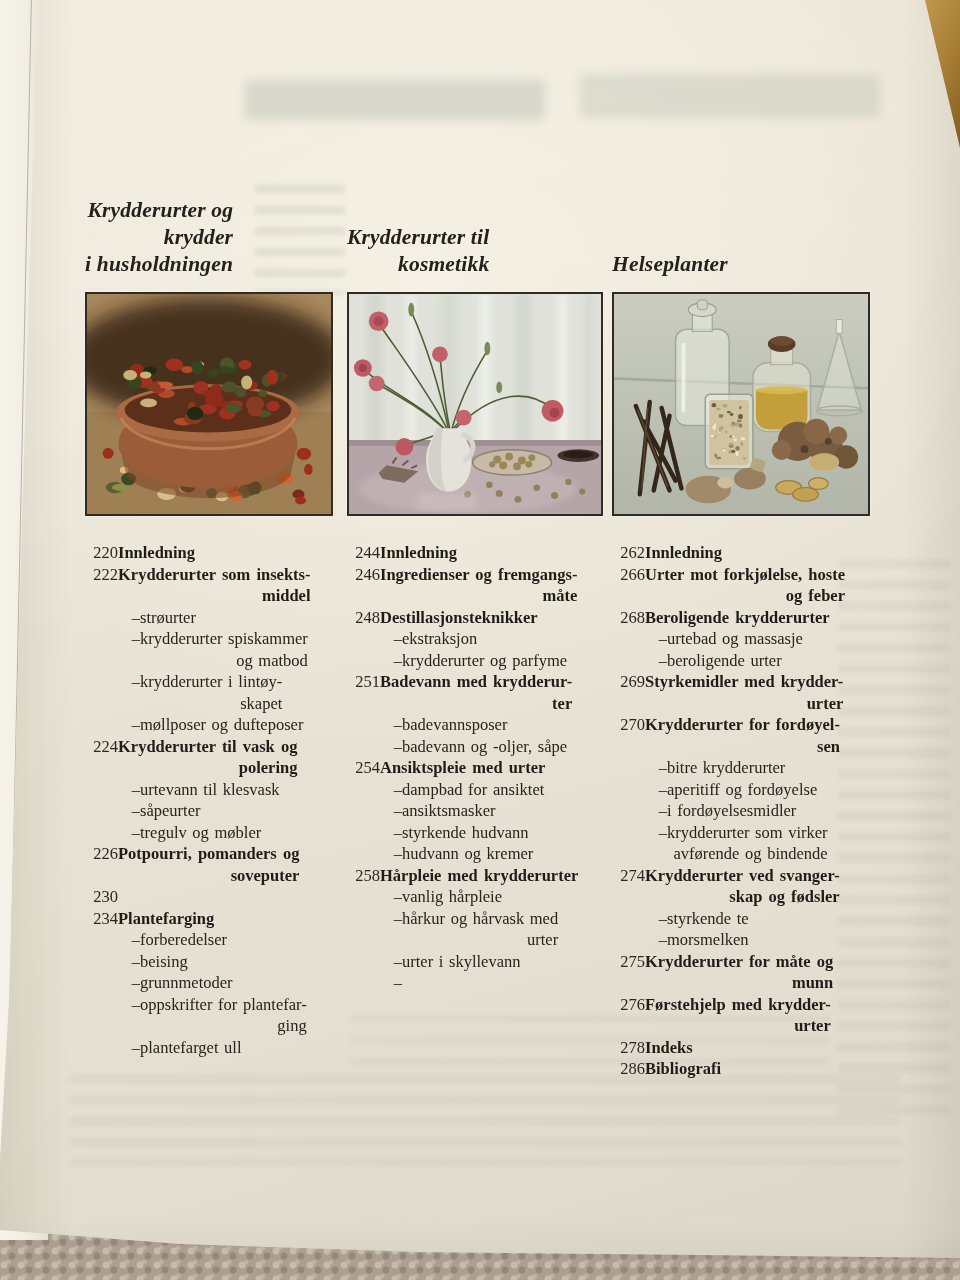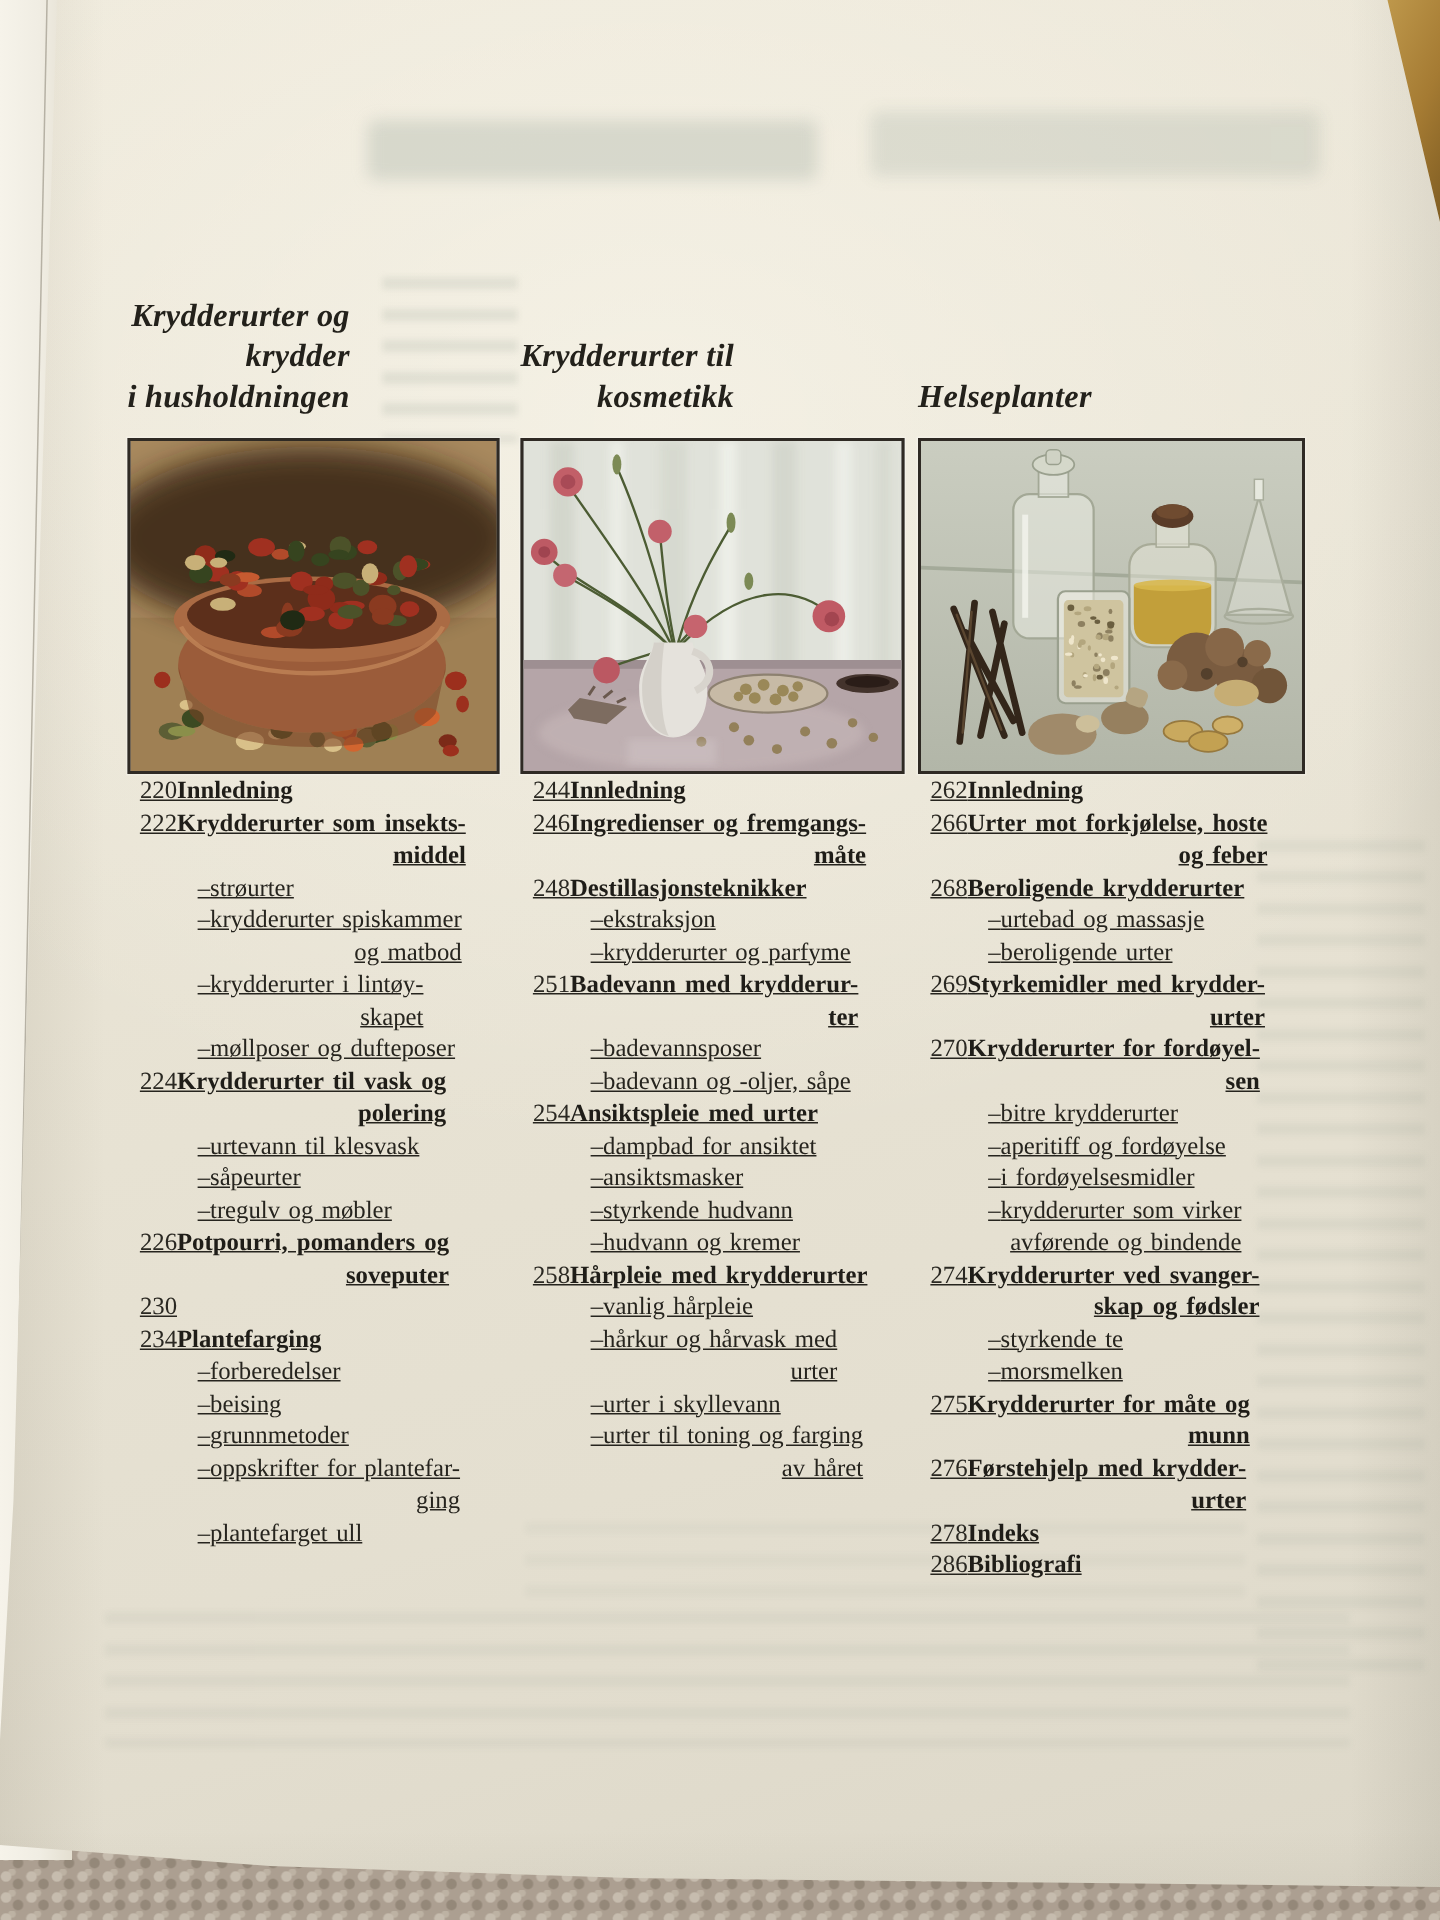--- a/index.html
+++ b/index.html
@@ -60,21 +60,21 @@
     font-style:italic;font-weight:bold;font-size:21.5px;line-height:27px;
     white-space:pre-line;color:#23211b;letter-spacing:.2px;
   }
   .photo{
     margin-top:14px;width:100%;height:224px;border:2px solid #2f2a24;
     box-sizing:border-box;display:block;background:#888;
     box-shadow:0 0 0 1px rgba(255,255,255,.25);
   }
   .photo svg{width:100%;height:100%;display:block;}
 
-  .toc-list{margin-top:0;font-size:16.5px;line-height:21.5px;text-decoration:underline;}
+  .toc-list{margin-top:26px;font-size:16.5px;line-height:21.5px;}
   .entry{display:flex;}
   .num{flex:0 0 33px;color:#2a2822;}
   .etitle{font-weight:bold;white-space:pre-line;word-spacing:2px;color:#1f1d18;}
   .sub{display:flex;padding-left:35px;}
   .dash{flex:0 0 20px;}
   .stext{white-space:pre-line;word-spacing:1.5px;}
 </style>
 </head>
 <body>
 
@@ -434,22 +434,20 @@
           <span class="dash">–</span>
           <span class="stext">hårkur og hårvask med
 urter</span>
         </div>
         <div class="sub">
           <span class="dash">–</span>
           <span class="stext">urter i skyllevann</span>
         </div>
         <div class="sub">
           <span class="dash">–</span>
-          <span class="stext">urter til toning og farging
-av håret</span>
         </div>
       </div>
   </div>
 
   <div class="column col-3">
     <div class="heading-wrap">
         <div class="heading">Helseplanter</div>
       </div>
     <div class="photo">
       <svg viewBox="0 0 256 224" preserveAspectRatio="none">

